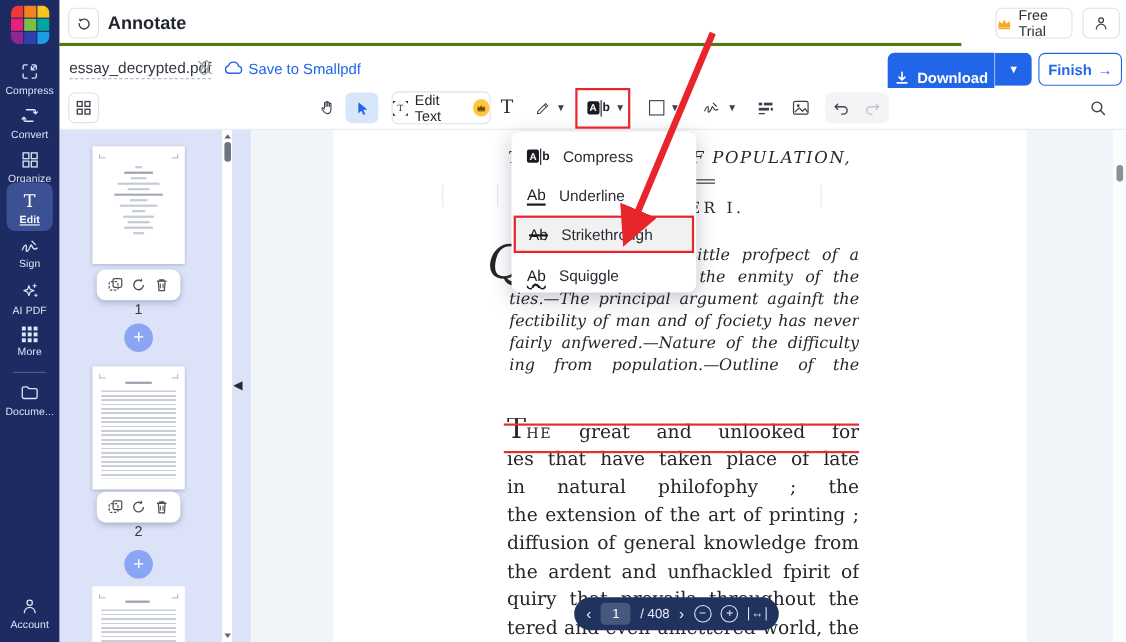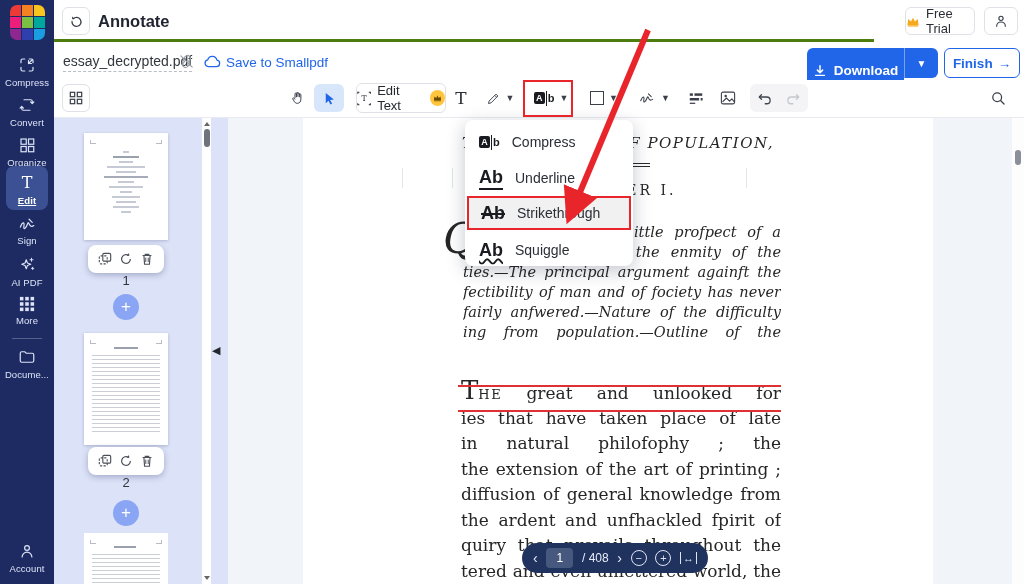--- a/index.html
+++ b/index.html
@@ -26,21 +26,21 @@
   .title{font-size:16.5px;font-weight:bold;color:#1f2430;}
   .filename{font-size:14px;color:#33363e;border-bottom:1px dashed #b9bdc7;padding-bottom:2px;}
   .savelink{font-size:13.5px;color:#2166e8;font-weight:bold;cursor:pointer;}
   .caret{font-size:9px;color:#3a3f4a;margin-left:5px;}
   .vdiv{position:absolute;top:88px;width:1px;height:20px;background:#e3e5ea;}
   
   .abicon{display:flex;align-items:center;font-family:"Liberation Sans",sans-serif;}
   .abicon .ablk{display:inline-flex;align-items:center;justify-content:center;width:11px;height:12px;background:#191b20;color:#fff;border-radius:2px;font-size:9px;font-weight:bold;}
   .abicon .cur{width:1px;height:15px;background:#191b20;margin:0 1px;}
   .abicon .bch{font-size:11px;font-weight:bold;color:#191b20;}
-  .abtext{font-size:18px;font-weight:bold;color:#191b20;}
+  .abtext{font-size:14px;font-weight:normal;color:#191b20;}
   
   #thumbpanel{left:54px;top:118px;width:174px;height:466px;background:#dce3f8;z-index:10;}
   .thumb{position:absolute;left:30px;width:84px;background:#fff;box-shadow:0 1px 3px rgba(30,40,90,.25);cursor:pointer;}
   .tline{height:2px;background:#c5cad5;margin:0 auto;}
   .tlines{position:absolute;left:8px;right:8px;background:repeating-linear-gradient(to bottom,#c9ced9 0,#c9ced9 1.5px,transparent 1.5px,transparent 4px);}
   .actionpill{position:absolute;left:34px;width:76px;height:28px;background:#fff;border-radius:8px;box-shadow:0 2px 6px rgba(30,40,90,.3);display:flex;align-items:center;justify-content:space-around;padding:0 6px;z-index:12;}
   .pagenum{position:absolute;left:30px;width:84px;text-align:center;font-size:13px;color:#33363e;}
   .addbtn{position:absolute;left:59px;width:26px;height:26px;border-radius:50%;background:#89a5f4;color:#fff;font-size:17px;display:flex;align-items:center;justify-content:center;cursor:pointer;}
   .tscroll{position:absolute;left:148px;top:0;width:9px;height:466px;background:#fff;}
   

